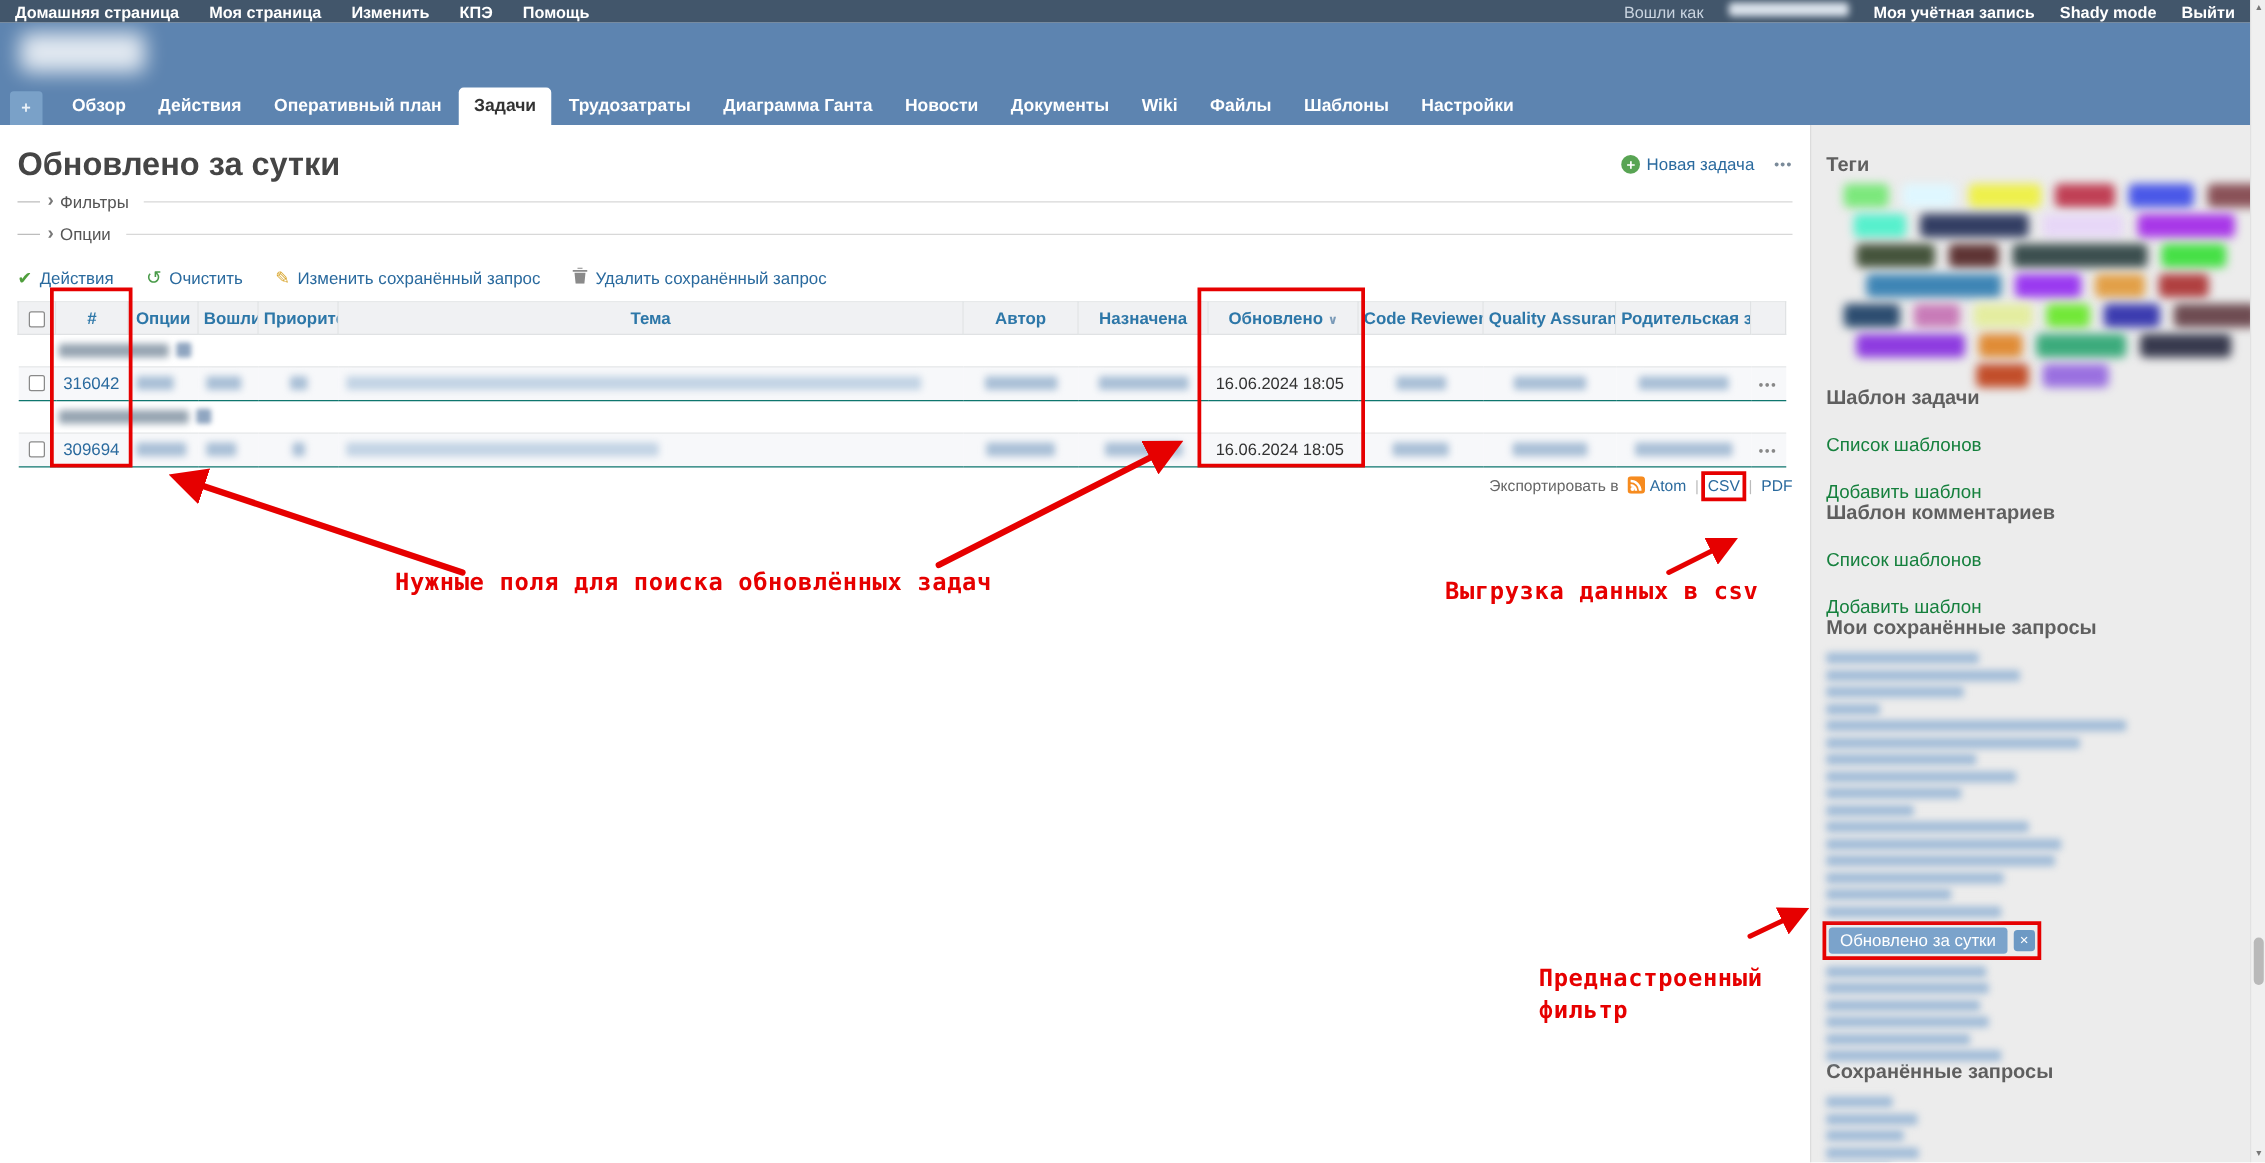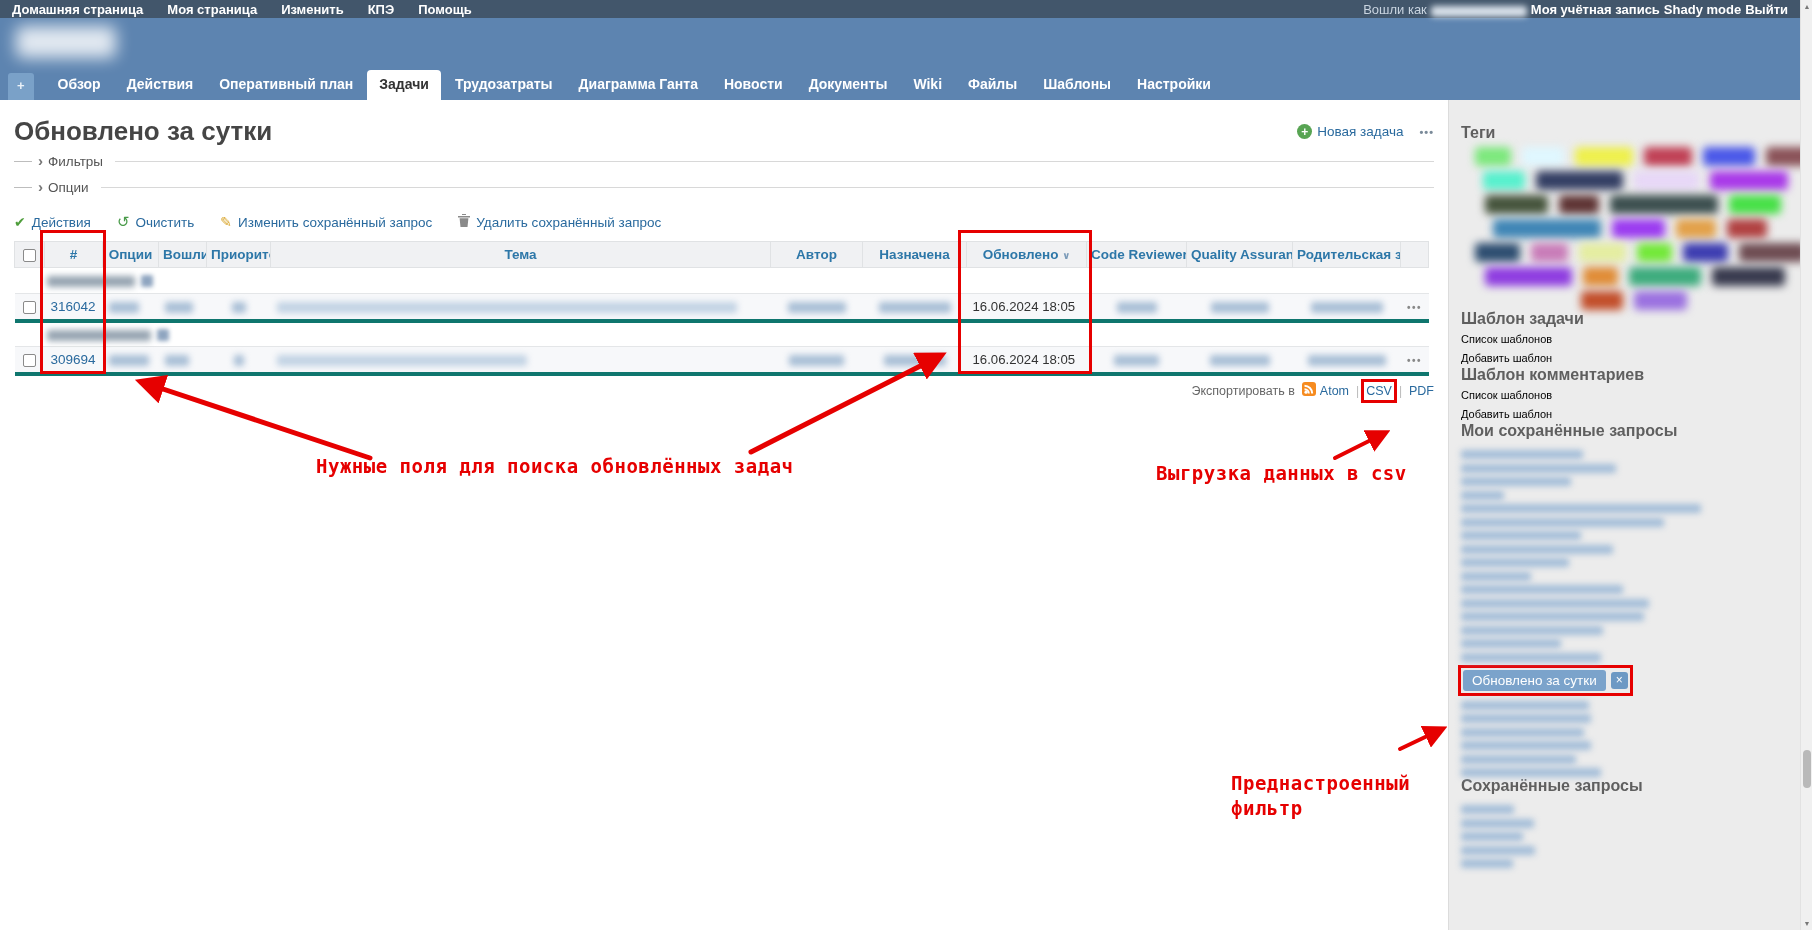--- a/index.html
+++ b/index.html
@@ -6,21 +6,21 @@
   html,body{margin:0;padding:0}
   body{position:relative;width:1812px;height:930px;overflow:hidden;background:#fff;
        font-family:"Liberation Sans","DejaVu Sans",sans-serif;}
   a{text-decoration:none;cursor:pointer}
 
   
   .topbar{position:absolute;left:0;top:0;width:1800px;height:18px;background:#42566b;
           display:flex;align-items:center;justify-content:space-between;padding:0 12px;z-index:5}
   .tm-left{display:flex;gap:24px;align-items:center}
   .tm-left a{color:#fff;font-size:13px;font-weight:bold;white-space:nowrap}
-  .tm-right{display:flex;gap:4px;align-items:flex-end}
+  .tm-right{display:flex;gap:20px;align-items:flex-start}
   .tm-right a{color:#fff;font-size:13px;font-weight:bold;white-space:nowrap}
   .muted{color:#c9d4e0;font-size:13px}
   .blur-user{width:96px;height:11px;background:#dbe3ec;border-radius:3px;filter:blur(3px)}
 
   
   .header{position:absolute;left:0;top:18px;width:1800px;height:82px;background:#5d84b0}
   .logo-blur{position:absolute;left:16px;top:8px;width:100px;height:32px;background:rgba(255,255,255,.82);
              border-radius:6px;filter:blur(8px)}
   .search{position:absolute;right:16px;top:10px;display:flex;align-items:center;gap:8px}
   .search label{color:#fff;font-size:13.5px}
@@ -56,21 +56,21 @@
   .actions-row a{color:#2a6a9e;font-size:13.5px;display:flex;align-items:center;gap:6px;white-space:nowrap}
   .ico-check{color:#4f9e3c;font-size:14px}
   .ico-reload{color:#4a9b4a;font-size:15px}
   .ico-pencil{color:#d9a62e;font-size:14px}
 
   table{border-collapse:collapse;table-layout:fixed;width:1414px;margin-top:8px}
   thead th{background:#f0f1f3;border:1px solid #e0e2e4;color:#2d77a8;font-weight:bold;height:26px;
            padding:0 4px;text-align:center;font-size:13.5px;white-space:nowrap;overflow:hidden}
   tbody td{height:27px;padding:0 6px;vertical-align:middle}
   tr.group td{height:26px;padding-left:32px}
-  tr.data td{background:#f7f8fa;border-top:1px solid #e4e6e8;border-bottom:4px solid #0f766e}
+  tr.data td{background:#f7f8fa;border-top:1px solid #e4e6e8;border-bottom:1px solid #0f766e}
   .id-link{color:#2a6a9e;font-size:13.5px}
   .upd{color:#333;font-size:13.2px;white-space:nowrap}
   .blob{display:inline-block;height:11px;border-radius:2px;background:#a9bfd6;filter:blur(3px);vertical-align:middle}
   .blob.gray{background:#96a4b1}
   .blob.light{background:#c2d3e4}
   .gicon{display:inline-block;width:12px;height:12px;border-radius:2px;background:#8fa5c0;filter:blur(2px);
          vertical-align:middle;margin-left:6px}
   .dots{color:#888;font-size:10px;letter-spacing:1.5px;font-weight:bold}
   .cb{display:inline-block;width:13px;height:13px;border:1px solid #8a8a8a;border-radius:2px;background:#fff;
       vertical-align:middle;cursor:pointer}
@@ -84,21 +84,21 @@
   .csv-wrap{outline:3px solid #e60000;outline-offset:2px}
 
   
   .sidebar{position:absolute;left:1448px;top:100px;width:352px;height:830px;background:#ececec;
            border-left:1px solid #dcdcdc;padding:0 14px 0 12px;overflow:hidden}
   h3.sb{color:#5f5f5f;font-size:16px;font-weight:bold;margin:0;line-height:18px}
   #tags-title{margin-top:24px}
   .tag-row{display:flex;gap:11px;margin-top:5px}
   .tag-pill{height:19px;border-radius:4px;filter:blur(4px);flex:none;cursor:pointer}
   .sb-links{margin-top:3px}
-  .sb-links a{display:block;color:#000000;font-size:11px;line-height:16px;margin-top:3px}
+  .sb-links a{display:block;color:#15803d;font-size:15px;line-height:16px;margin-top:21px}
   .mt14{margin-top:14px}
   .mt18{margin-top:18px}
   .qlines-top{margin-top:10px}
   .qlines-bottom{margin-top:8px}
   .qline{height:9px;border-radius:2px;background:#a3bdd8;filter:blur(3px);margin-top:4.5px;cursor:pointer}
   .pill-wrap{display:inline-flex;align-items:center;gap:5px;outline:3px solid #e60000;outline-offset:2px;
              margin:8px 0 2px 2px}
   .sel-pill{background:#7ba3cb;color:#fff;font-size:13.5px;padding:3px 9px;border-radius:3px;white-space:nowrap;
             cursor:pointer}
   .x-btn{width:17px;height:17px;background:#6d99c4;border-radius:3px;color:#fff;font-size:12px;line-height:1;

